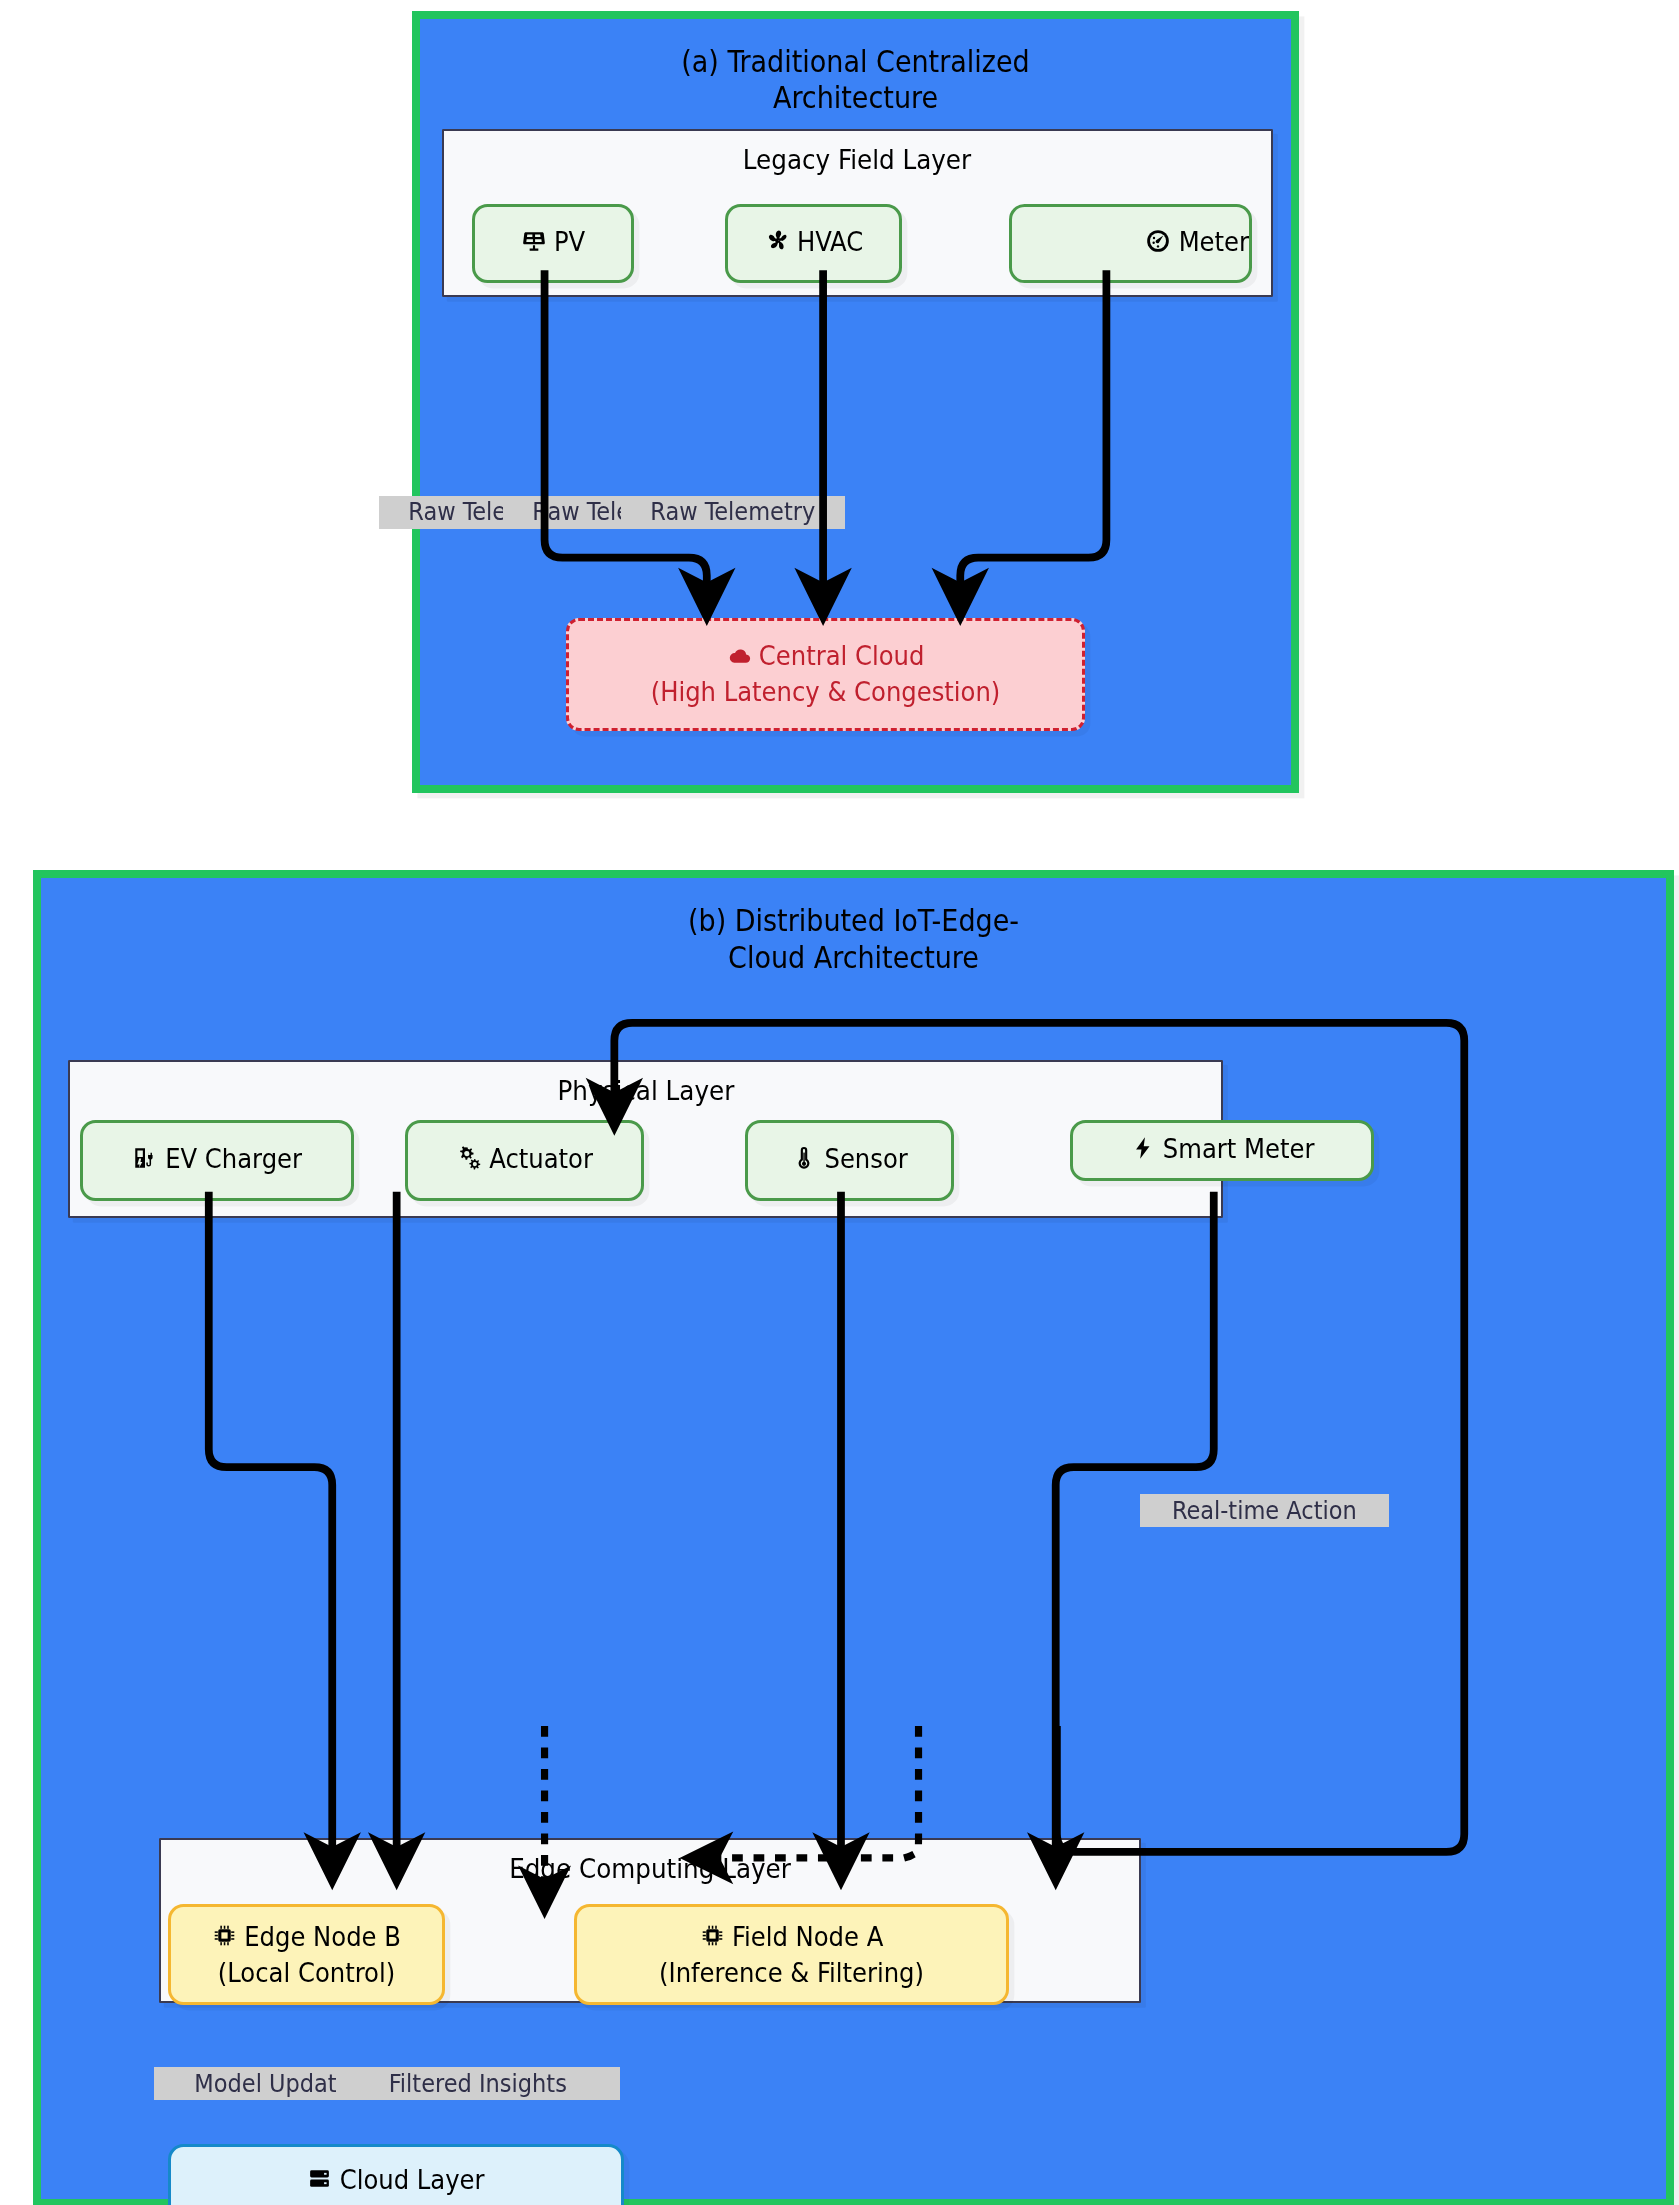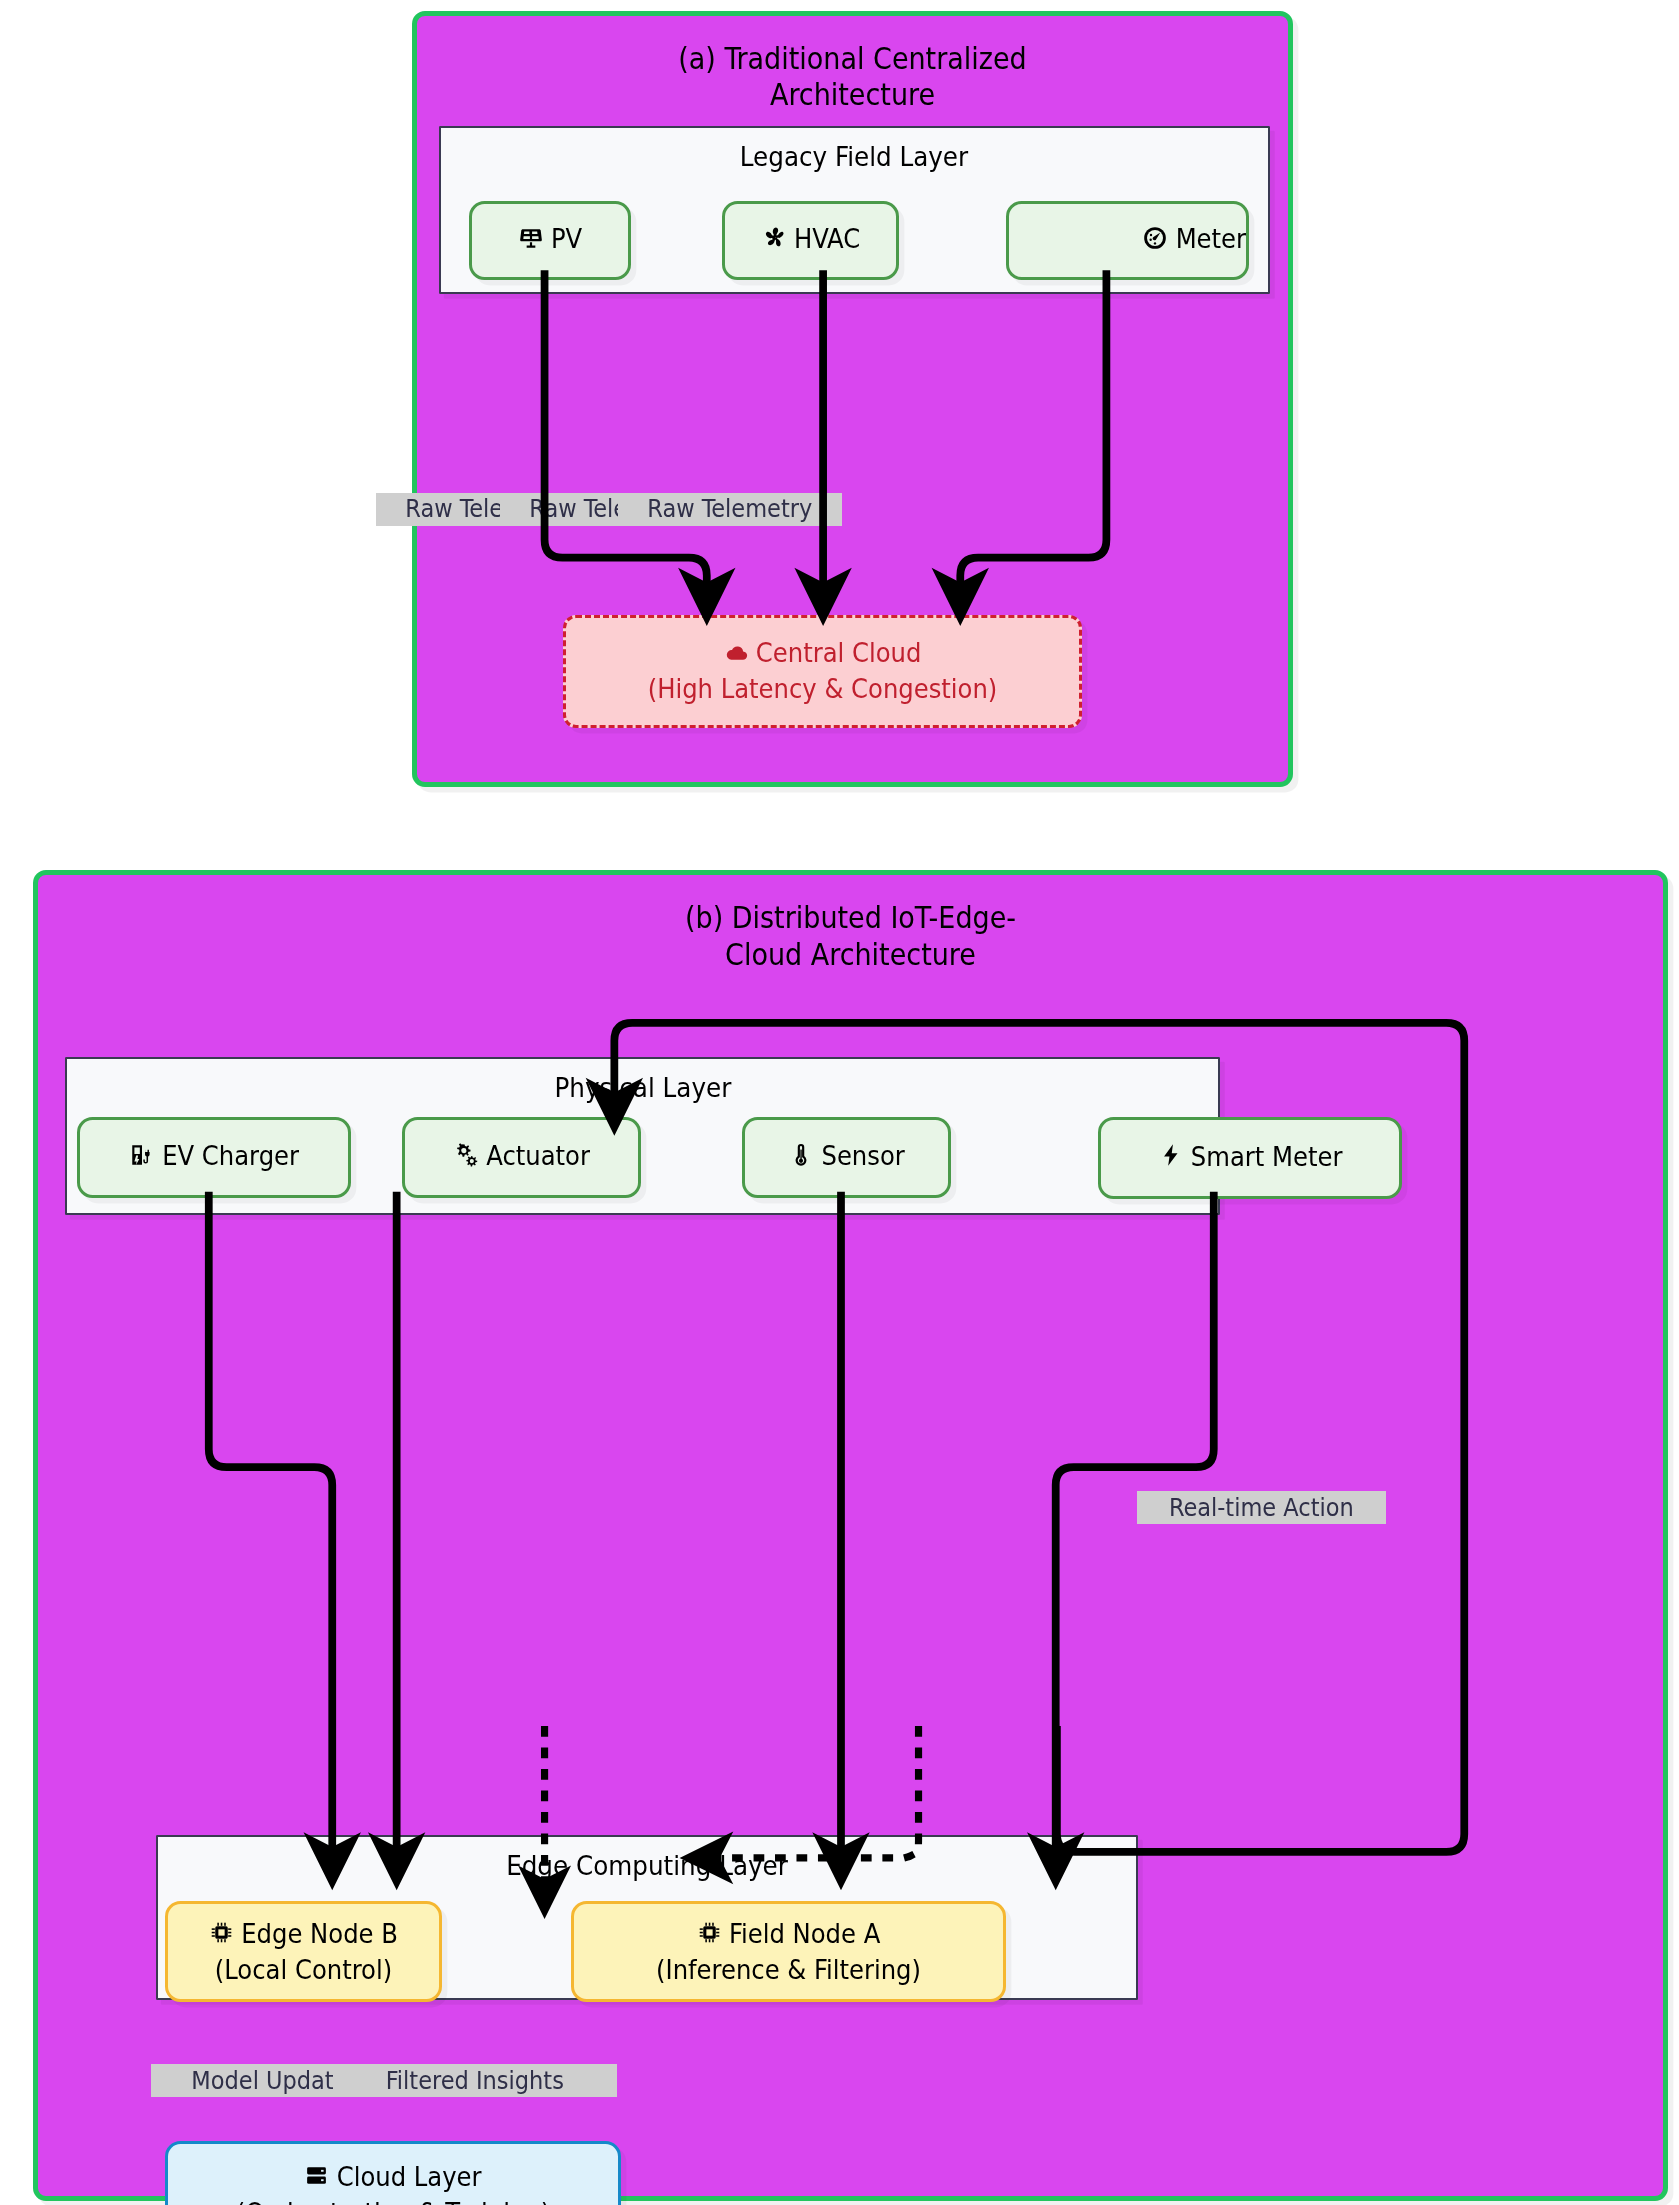--- a/index.html
+++ b/index.html
@@ -2,22 +2,22 @@
 <html style="font-size:9.5px"><head>
 <meta charset="utf-8">
 <style>
   html,body{margin:0;padding:0;background:#ffffff;}
   body{
     width:1679px;height:2205px;position:relative;overflow:hidden;
     font-family:"DejaVu Sans Condensed","Liberation Sans",sans-serif;
     color:#22223b;
   }
   .panel{
-    position:absolute;background:#d946ef;
-    border:5px solid #22c55e;border-radius:13px;
+    position:absolute;background:#3b82f6;
+    border:8px solid #22c55e;border-radius:0;
     box-shadow:5.4px 5.4px 0 rgba(0,0,0,0.055);
   }
   #panel-a{left:412px;top:10.7px;width:871px;height:766px;}
   #panel-b{left:33px;top:870px;width:1625px;height:1321px;}
   .panel-title{
     position:absolute;left:0;right:0;text-align:center;
     font-size:30px;line-height:1.22;color:#000;font-weight:400;
     white-space:pre-line;
   }
   #title-a{top:25px;}
@@ -121,21 +121,21 @@
   </div>
 
   <div class="node green" style="left:704px;top:242px;width:209px;height:81px;">
     <span class="ln ln1"><span class="ico"><svg width="26" height="26" viewBox="0 0 24 24">
             <path fill="#000" d="M12 1.8a3 3 0 0 1 3 3v8.1a5 5 0 1 1-6 0V4.8a3 3 0 0 1 3-3zm0 2a1 1 0 0 0-1 1v9.2l-.5.3a3 3 0 1 0 3 0l-.5-.3V4.8a1 1 0 0 0-1-1z"></path>
             <circle cx="12" cy="17.4" r="1.9" fill="#000"></circle>
             <rect x="11.4" y="7" width="1.3" height="9" fill="#000"></rect>
           </svg></span><span>Sensor</span></span>
   </div>
 
-  <div class="node green" style="left:1029px;top:242px;width:304px;height:82px;margin-left:31px;">
+  <div class="node green" style="left:1029px;top:242px;width:304px;height:61px;">
     <span class="ln ln1"><span class="ico"><svg width="26" height="26" viewBox="0 0 24 24">
             <path fill="#000" d="M13.8 2 5.6 13.4h5L9.4 22l8.6-11.7h-5.3L13.8 2z"></path>
           </svg></span><span>Smart Meter</span></span>
   </div>
 
   <div class="edge-label" style="left:1099px;top:616px;width:239px;text-align:center;">Real-time Action</div>
 
   <div class="subgraph" style="left:118px;top:960px;width:978px;height:161px;">
     <div class="sub-title" style="width:100%;text-align:center;">Edge Computing Layer</div>
   </div>

